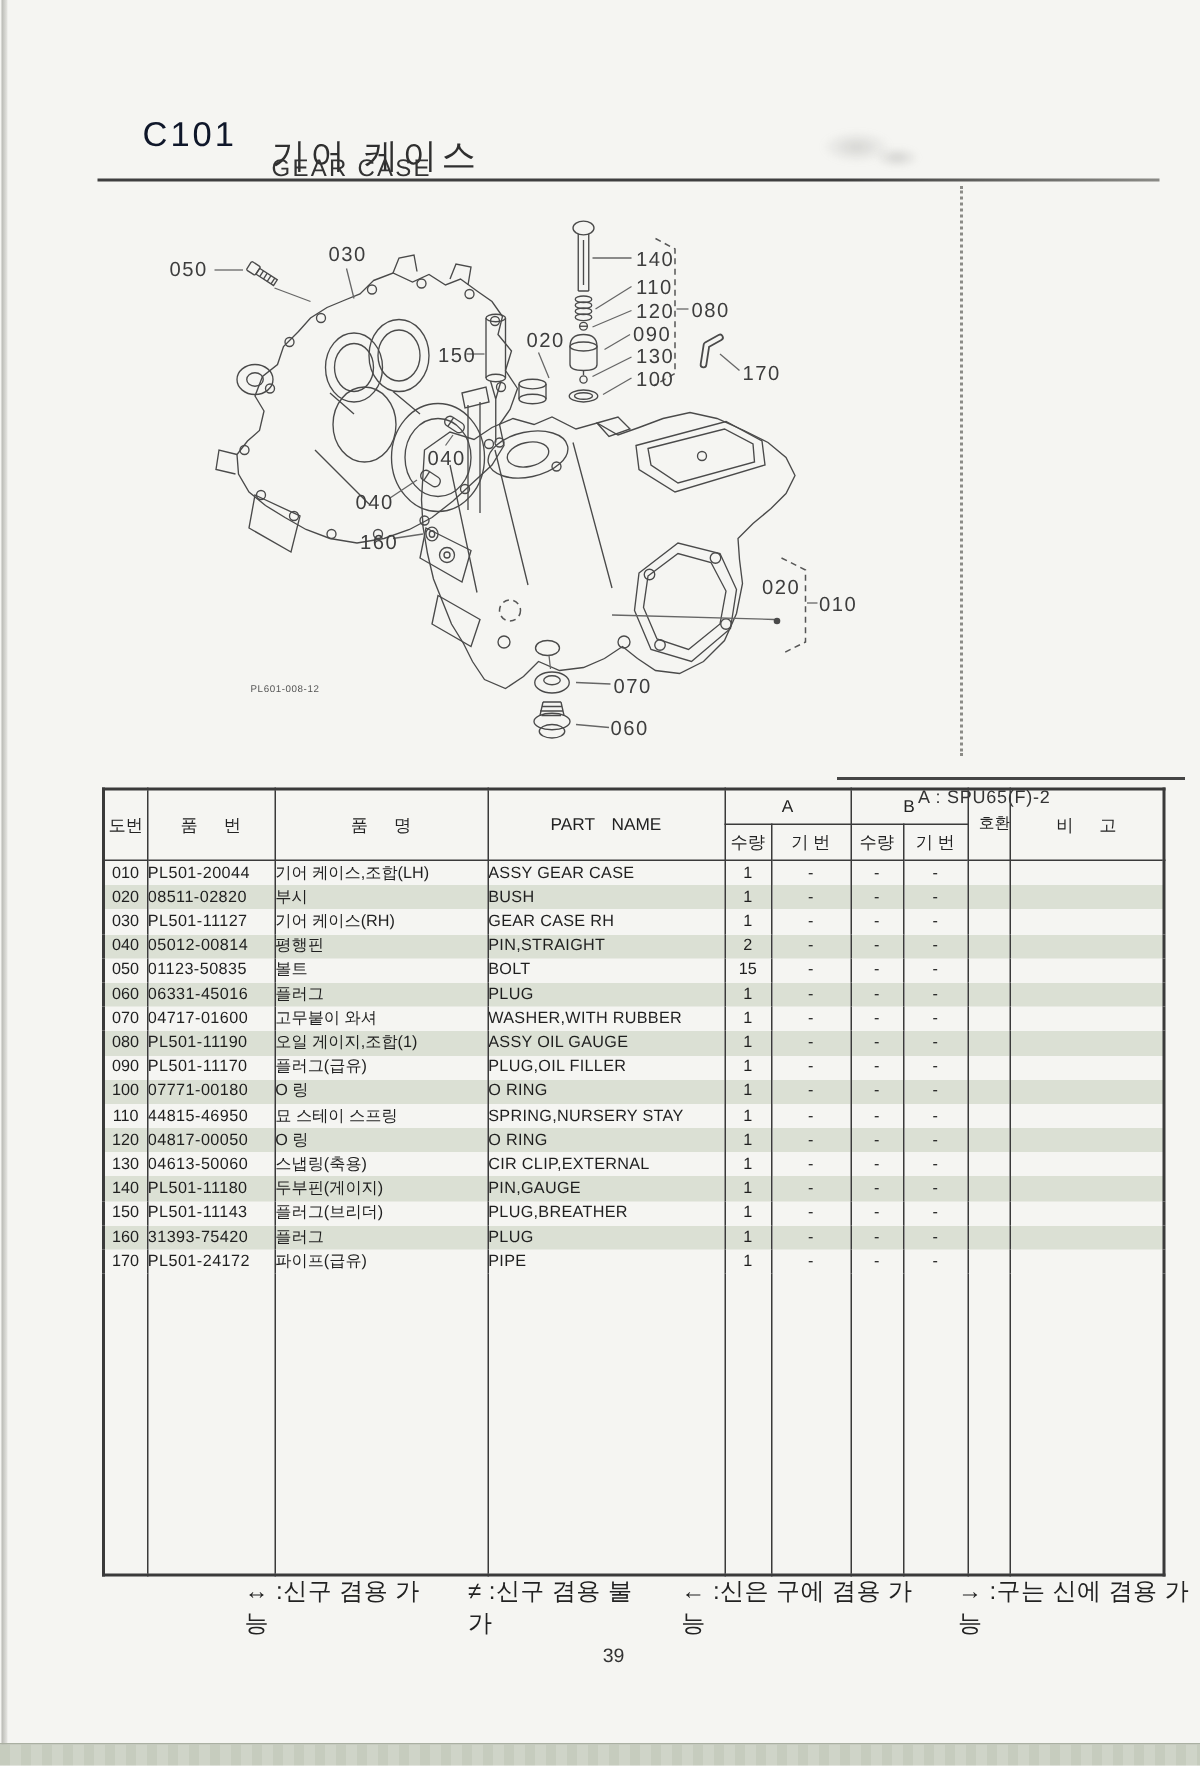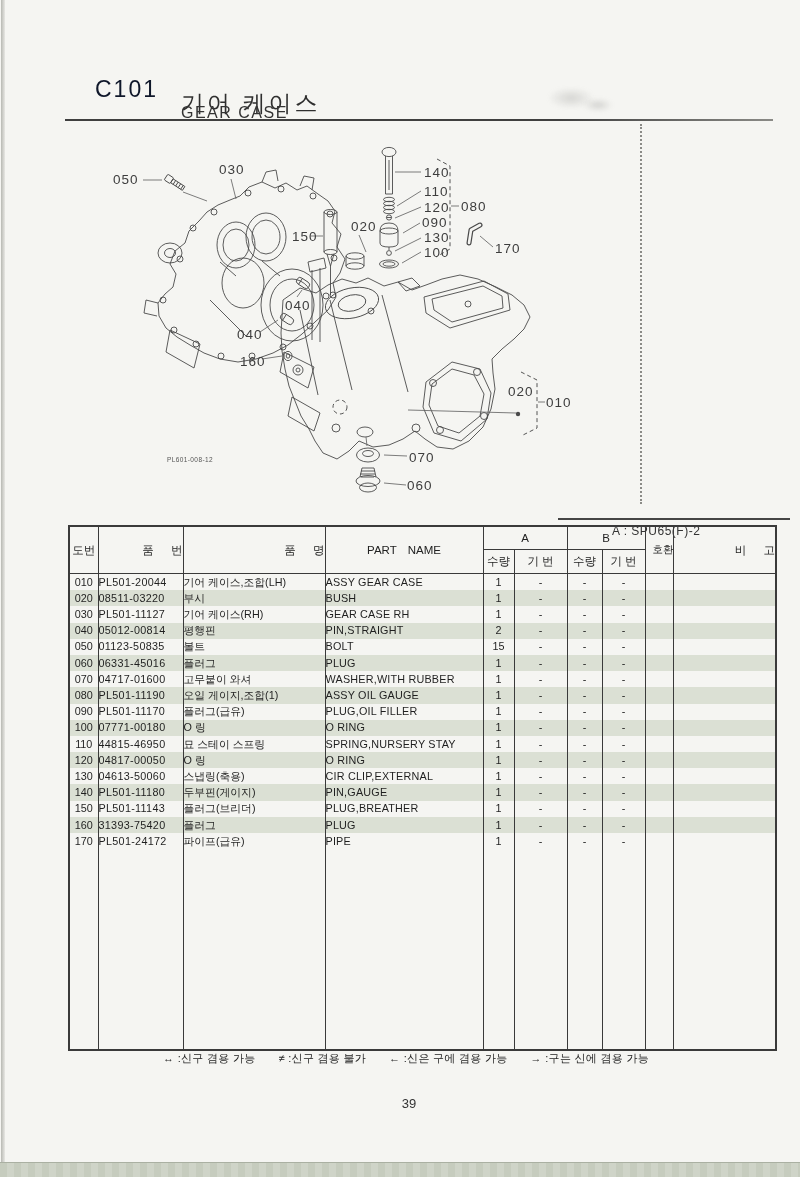--- a/index.html
+++ b/index.html
@@ -38,33 +38,33 @@
   table.parts{left:68px;top:525px;position:absolute;width:707px;height:522px;
     border-collapse:collapse;table-layout:fixed;background:transparent;}
   table.parts th,table.parts td{
     font-family:"Liberation Sans","DejaVu Sans",sans-serif;
     overflow:hidden;white-space:nowrap;padding:0;}
   table.parts{border:2px solid #3a3a3a;}
   thead th{border:1px solid #3a3a3a;font-weight:normal;font-size:11.5px;color:#222;}
   thead tr.h1 th{height:22px;}
   thead tr.h2 th{height:23px;font-family:Liberation Serif, serif;}
   th.vert div{width:13px;margin:0 auto;word-break:break-all;line-height:1.08;font-size:10.5px;}
-  th.wsp{word-spacing:14px;text-align:right;}
+  th.wsp{word-spacing:14px;}
   th.wsp2{word-spacing:8px;}
   tbody td{border-left:1px solid #3a3a3a;border-right:1px solid #3a3a3a;
     height:16.2px;font-size:10.8px;color:#1f1f1f;line-height:1;}
   tbody tr.shaded{background:#dbe0d4;}
   td.c-no{text-align:center;}
   td.c-pn{padding-left:4px;letter-spacing:.3px;}
   td.c-ko{padding-left:4px;}
   td.c-en{padding-left:4px;letter-spacing:.2px;}
   td.c-q,td.c-s,td.c-comp{text-align:center;}
   tr.filler td{height:200px;background:#fff0;}
   
-  .legend{left:163px;top:1051px;display:flex;gap:23px;font-size:11px;color:#222;}
+  .legend{left:163px;top:1051px;display:flex;gap:23px;font-size:16px;color:#222;}
   .legend span{letter-spacing:.3px;}
   .pageno{left:409px;top:1096px;transform:translateX(-50%);font-size:13px;color:#333;}
   svg .ln{stroke:#4a4a4a;stroke-width:.9;fill:none;}
   svg .ld{stroke:#666;stroke-width:.85;fill:none;}
   svg .dsh{stroke:#555;stroke-width:1;fill:none;stroke-dasharray:4 3;}
 </style>
 </head>
 <body>
 
 <div class="abs left-edge"></div>
@@ -298,21 +298,21 @@
         <td class="c-en">ASSY GEAR CASE</td>
         <td class="c-q">1</td>
         <td class="c-s">-</td>
         <td class="c-q">-</td>
         <td class="c-s">-</td>
         <td class="c-comp"></td>
         <td class="c-rem"></td>
       </tr>
       <tr class="shaded">
         <td class="c-no">020</td>
-        <td class="c-pn">08511-03220</td>
+        <td class="c-pn">08511-02820</td>
         <td class="c-ko">부시</td>
         <td class="c-en">BUSH</td>
         <td class="c-q">1</td>
         <td class="c-s">-</td>
         <td class="c-q">-</td>
         <td class="c-s">-</td>
         <td class="c-comp"></td>
         <td class="c-rem"></td>
       </tr>
       <tr>

